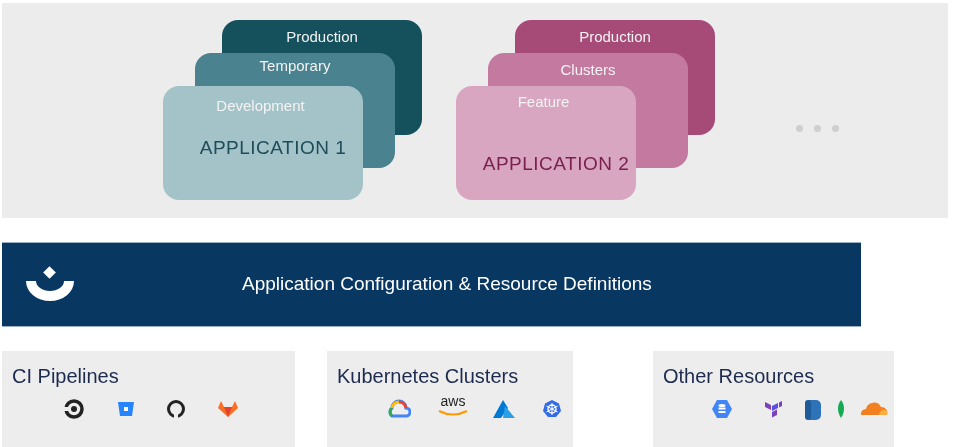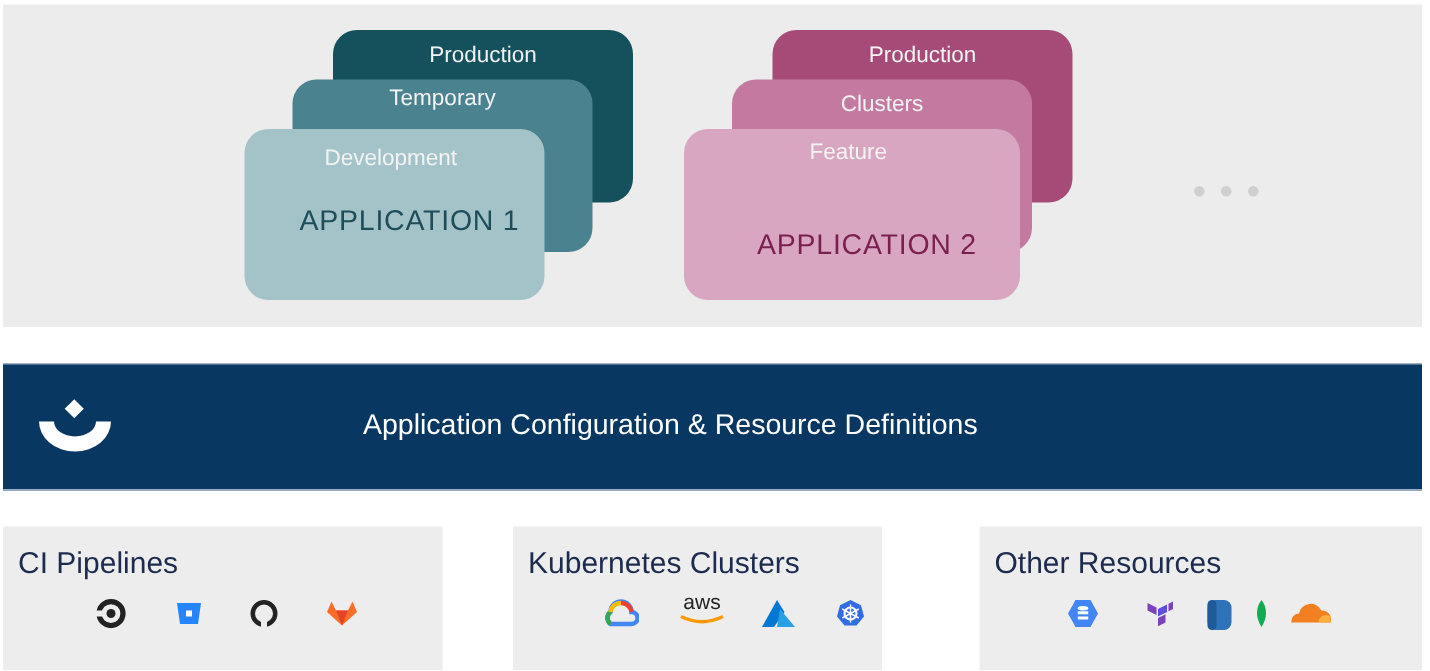--- a/index.html
+++ b/index.html
@@ -4,21 +4,21 @@
 <style>
   html, body { margin:0; padding:0; }
   body { width:953px; height:447px; background:#ffffff; position:relative; overflow:hidden;
          font-family:"Liberation Sans", sans-serif; }
   .topband { position:absolute; left:2px; top:3px; width:946px; height:215px; background:#ececec; }
   .card { position:absolute; border-radius:16px; box-sizing:border-box; }
   .card .lbl { position:absolute; top:8px; left:0; right:0; text-align:center; color:#f3f3f3; font-size:15px; }
   .app-title { position:absolute; left:0; right:0; top:51px; text-align:center; font-size:19px; letter-spacing:0.5px;padding-left:20px; }
   .dots { position:absolute; left:796px; top:118px; }
   .dots span { display:inline-block; width:7px; height:7px; border-radius:50%; background:#cfcfcf; margin-right:11px; }
-  .banner { position:absolute; left:2px; top:242px; width:946px; height:85px; background:#083761;
+  .banner { position:absolute; left:2px; top:242px; width:859px; height:85px; background:#083761;
             border-top:1px solid #9bb0c6; border-bottom:1px solid #9bb0c6; box-sizing:border-box; }
   .banner .title { position:absolute; left:240px; top:30px; color:#ffffff; font-size:19px; }
   .banner .logo { position:absolute; left:22px; top:22px; }
   .panel { position:absolute; top:351px; height:96px; background:#ededed; }
   .panel .ptitle { position:absolute; left:10px; top:14px; color:#1d2b4f; font-size:20px; }
   .panel .icons { position:absolute; top:48px; left:0; right:0; height:24px; }
   .ico { position:absolute; top:0; }
 </style>
 </head>
 <body>
@@ -35,21 +35,21 @@
   <div class="lbl" style="top:11px;left:-5px;">Development</div>
   <div class="app-title" style="color:#1e4d5a;">APPLICATION 1</div>
 </div>
 
 <div class="card" style="left:515px;top:20px;width:200px;height:115px;background:#a64b78;">
   <div class="lbl" style="top:8px;">Production</div>
 </div>
 <div class="card" style="left:488px;top:53px;width:200px;height:115px;background:#c47aa0;">
   <div class="lbl" style="top:8px;">Clusters</div>
 </div>
-<div class="card" style="left:456px;top:86px;width:224px;height:114px;background:#d8a6c0;">
+<div class="card" style="left:456px;top:86px;width:180px;height:114px;background:#d8a6c0;">
   <div class="lbl" style="top:7px;left:-5px;">Feature</div>
   <div class="app-title" style="color:#7b1f4e;margin-top:16px;">APPLICATION 2</div>
 </div>
 
 <div class="dots"><span></span><span></span><span></span></div>
 
 <div class="banner">
   <div class="logo">
     <svg width="52" height="40" viewBox="0 0 52 40">
       <rect x="21" y="3" width="9" height="9" transform="rotate(45 25.5 7.5)" fill="#ffffff"></rect>
@@ -83,21 +83,21 @@
     </span>
     <span class="ico" style="left:215px;">
       <svg width="22" height="20" viewBox="0 0 22 20">
           <path d="M11 18 L1 9 L4 2 L7 8 L15 8 L18 2 L21 9 Z" fill="#fc6d26"></path>
           <path d="M11 18 L7 8 L15 8 Z" fill="#e24329"></path>
         </svg>
     </span>
   </div>
 </div>
 
-<div class="panel" style="left:342px;width:246px;">
+<div class="panel" style="left:327px;width:246px;">
   <div class="ptitle">Kubernetes Clusters</div>
   <div class="icons">
     <span class="ico" style="left:60px;">
       <svg width="24" height="20" viewBox="0 0 24 20">
           <path d="M5 17 A5 5 0 0 1 5 9 A7 7 0 0 1 19 9 A4 4 0 0 1 19 17 Z" fill="none" stroke="#4285f4" stroke-width="3"></path>
           <path d="M5 17 A5 5 0 0 1 5 9" fill="none" stroke="#34a853" stroke-width="3"></path>
           <path d="M5 9 A7 7 0 0 1 12 3" fill="none" stroke="#fbbc05" stroke-width="3"></path>
           <path d="M12 3 A7 7 0 0 1 19 9" fill="none" stroke="#ea4335" stroke-width="3"></path>
         </svg>
     </span>
@@ -116,21 +116,21 @@
     <span class="ico" style="left:215px;">
       <svg width="20" height="20" viewBox="0 0 20 20">
           <polygon points="10,1 17,4.5 19,12 14,18 6,18 1,12 3,4.5" fill="#326ce5"></polygon>
           <circle cx="10" cy="10" r="4" fill="none" stroke="#fff" stroke-width="1.4"></circle>
           <path d="M10 4 L10 16 M4.5 7 L15.5 13 M4.5 13 L15.5 7" stroke="#fff" stroke-width="1"></path>
         </svg>
     </span>
   </div>
 </div>
 
-<div class="panel" style="left:653px;width:295px;text-align:center;">
+<div class="panel" style="left:653px;width:241px;text-align:center;">
   <div class="ptitle">Other Resources</div>
   <div class="icons">
     <span class="ico" style="left:58px;">
       <svg width="22" height="20" viewBox="0 0 22 20">
           <polygon points="6,1 16,1 21,10 16,19 6,19 1,10" fill="#4285f4"></polygon>
           <ellipse cx="11" cy="6.5" rx="3.5" ry="1.5" fill="#fff"></ellipse>
           <rect x="7.5" y="8.5" width="7" height="2" fill="#fff"></rect>
           <rect x="7.5" y="12" width="7" height="2" fill="#fff"></rect>
         </svg>
     </span>

